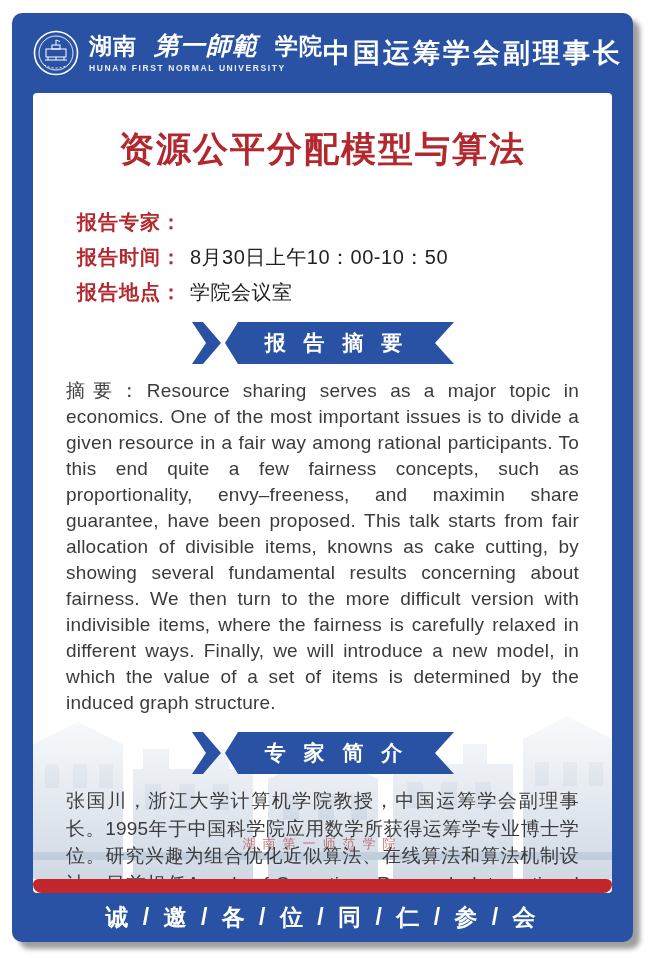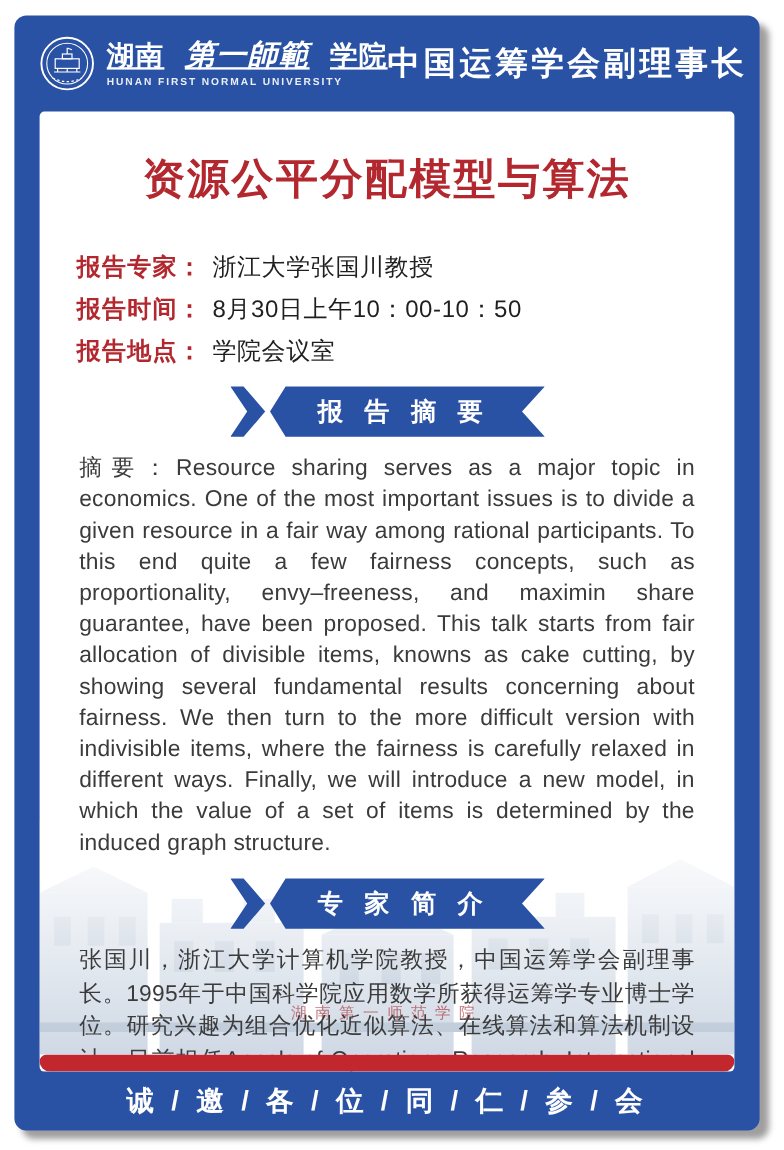--- a/index.html
+++ b/index.html
@@ -14,21 +14,21 @@
     box-shadow:7px 7px 5px #9f9f9f;
   }
   
   .header{
     height:80px;display:flex;align-items:center;justify-content:space-between;
     padding:0 24px 0 20px;
   }
   .logo-block{display:flex;align-items:center;gap:9px;}
   .seal{width:48px;height:48px;flex:0 0 auto;}
   .school-text{display:flex;flex-direction:column;line-height:1.05;}
-  .school-row{display:flex;align-items:baseline;color:#ffffff;white-space:nowrap;text-decoration:underline;}
+  .school-row{display:flex;align-items:baseline;color:#ffffff;white-space:nowrap;}
   .school-cn{font-size:23px;font-weight:bold;letter-spacing:1px;}
   .school-script{
     font-family:"DejaVu Serif", serif;font-style:italic;font-weight:bold;
     font-size:25px;margin:0 17px;letter-spacing:1px;
   }
   .school-en{
     font-size:8.5px;color:rgba(255,255,255,.9);letter-spacing:1.6px;margin-top:4px;
     font-weight:bold;
   }
   .event-title{
@@ -40,21 +40,21 @@
     border-radius:4px;overflow:hidden;
   }
   .card-strip{
     position:absolute;bottom:0;left:0;right:0;height:14px;
     background:#c1272d;border-radius:10px 10px 16px 16px;z-index:3;
   }
   .talk-title{
     margin-top:33px;text-align:center;color:#b2282e;
     font-size:35px;font-weight:bold;letter-spacing:2px;position:relative;z-index:2;
   }
-  .info{margin:36px 0 0 31px;position:relative;z-index:2;}
+  .info{margin:36px 0 0 44px;position:relative;z-index:2;}
   .info-row{display:flex;align-items:baseline;font-size:20px;margin-bottom:8px;}
   .info-label{color:#b2282e;font-weight:bold;letter-spacing:1px;}
   .info-value{color:#1f1f1f;margin-left:8px;letter-spacing:.5px;}
   
   .ribbon{position:relative;width:262px;height:44px;margin:15px auto 0;z-index:2;}
   .ribbon svg{position:absolute;left:0;top:0;width:262px;height:44px;}
   .ribbon-text{
     position:absolute;left:48px;right:20px;top:0;bottom:0;
     display:flex;align-items:center;justify-content:center;
     color:#ffffff;font-size:21px;font-weight:bold;letter-spacing:6px;
@@ -121,21 +121,20 @@
     <div class="event-title">中国运筹学会副理事长</div>
   </div>
 
   <div class="card">
 
     <div class="talk-title">资源公平分配模型与算法</div>
 
     <div class="info">
       <div class="info-row">
         <span class="info-label">报告专家：</span>
-        <span class="info-value">浙江大学张国川教授</span>
       </div>
       <div class="info-row">
         <span class="info-label">报告时间：</span>
         <span class="info-value">8月30日上午10：00-10：50</span>
       </div>
       <div class="info-row">
         <span class="info-label">报告地点：</span>
         <span class="info-value">学院会议室</span>
       </div>
     </div>

